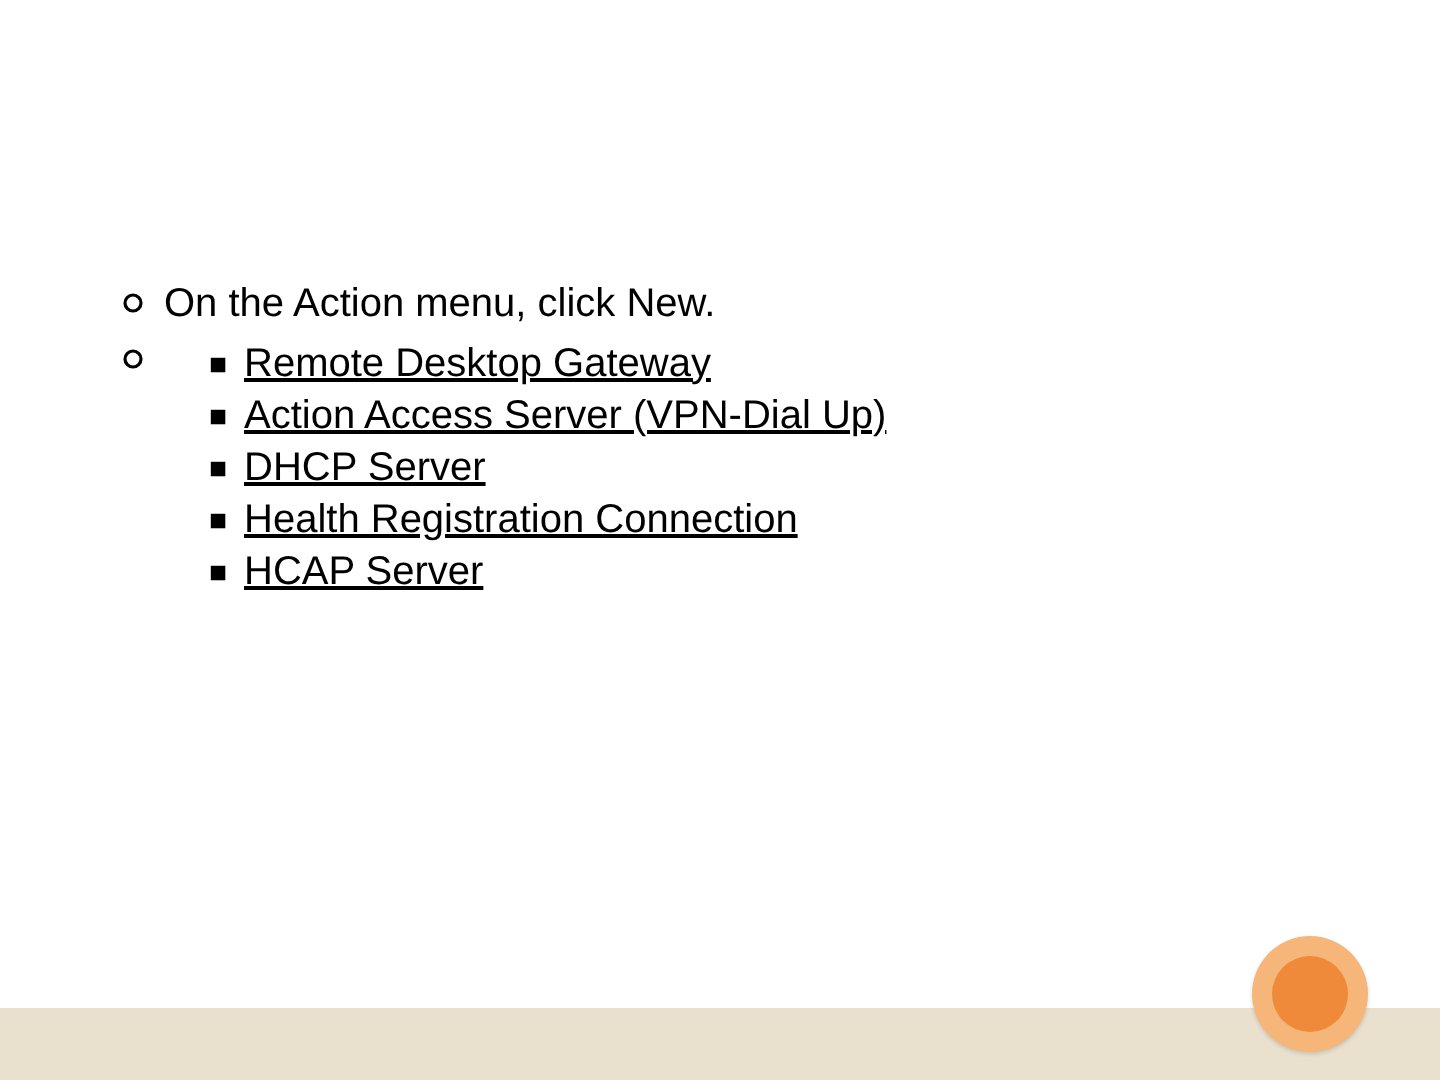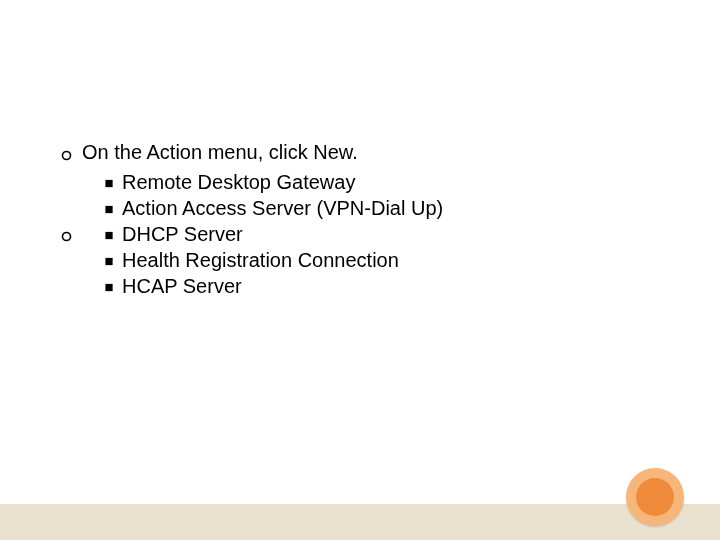--- a/index.html
+++ b/index.html
@@ -22,21 +22,21 @@
     position: absolute;
     top: 140px;
     left: 56px;
     right: 60px;
     font-size: 20px;
     line-height: 1.28;
     color: #000;
   }
   .bullet-row {
     display: flex;
-    align-items: center;
+    align-items: flex-start;
     margin: 0 0 2px 0;
   }
   .bullet-marker {
     flex: 0 0 20px;
     display: flex;
     align-items: center;
     justify-content: center;
     margin-top: 6px;
     margin-right: 6px;
   }
@@ -58,20 +58,21 @@
   .square-marker {
     flex: 0 0 18px;
     font-size: 15px;
     line-height: 26px;
     text-align: center;
     color: #000;
     margin-right: 4px;
   }
   .sub-text {
     flex: 1;
+    text-decoration: underline;
   }
   .footer-bar {
     position: absolute;
     left: 0;
     bottom: 0;
     width: 720px;
     height: 36px;
     background: #eae0ce;
   }
   .circle-outer {

